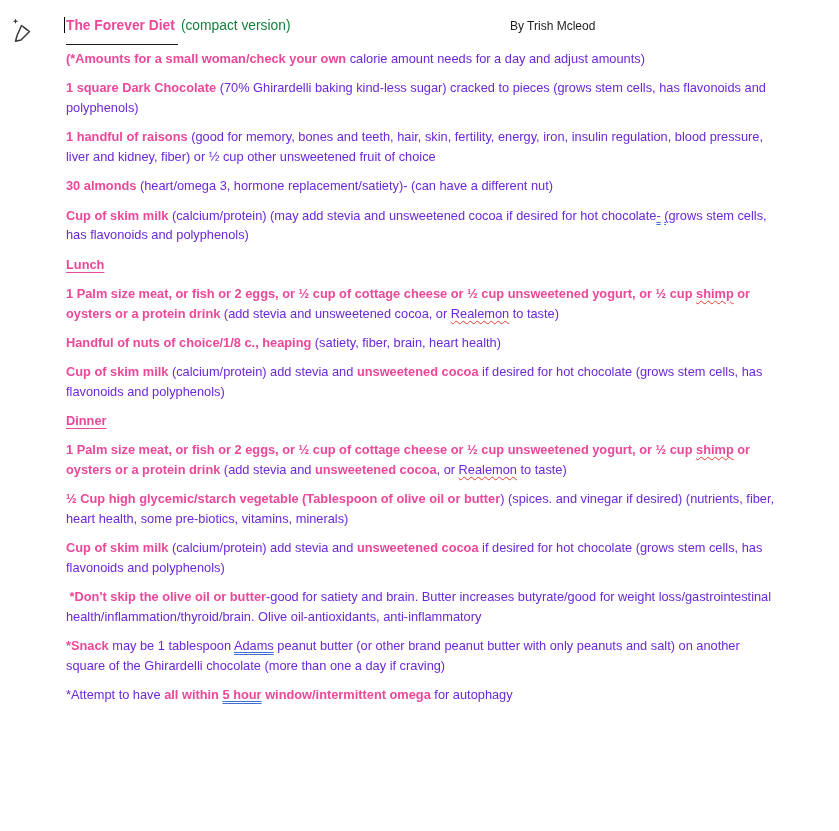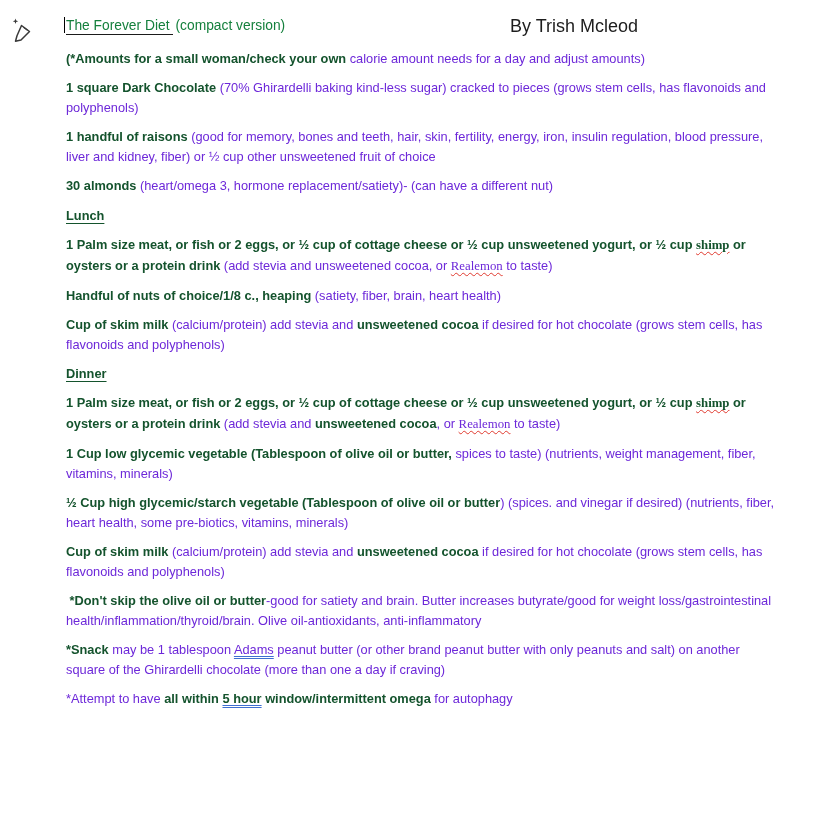--- a/index.html
+++ b/index.html
@@ -35,55 +35,54 @@
   }
   .cursor-bar {
     position: absolute;
     left: -2px;
     top: 1px;
     width: 1px;
     height: 16px;
     background: #000;
   }
   .title-main {
-    font-weight: normal;
-    color: #15803d;
+    font-weight: bold;
+    color: #ec4899;
     border-bottom: 1.6px solid #1b1b1b;
     padding-right: 3px;
-    padding-bottom: 1px;
+    padding-bottom: 11px;
   }
   .title-suffix { color: #15803d; margin-left: 3px; }
   .byline {
     position: absolute;
     left: 444px;
     top: 0;
-    font-size: 18px;
+    font-size: 12px;
     color: #1d1d1d;
   }
   .para {
     margin: 0 0 9.6px 0;
     font-size: 12.8px;
     line-height: 19.7px;
     white-space: pre-wrap;
     color: #3c3c3c;
   }
-  .b { font-weight: bold; color: #14532d; }
+  .b { font-weight: bold; color: #ec4899; }
   .r { font-weight: normal; color: #6d28d9; }
   .u {
     text-decoration-line: underline;
     text-decoration-thickness: 1.3px;
     text-underline-offset: 3px;
   }
   .sq {
     text-decoration-line: underline;
     text-decoration-style: wavy;
     text-decoration-color: #e03a2f;
     text-decoration-thickness: 1px;
     text-underline-offset: 2px;
-    font-family: Liberation Serif, serif;
   }
   .gl {
     text-decoration-line: underline;
     text-decoration-style: double;
     text-decoration-color: #3f6fd1;
     text-decoration-thickness: 1px;
     text-underline-offset: 2px;
   }
 </style>
 </head>
@@ -105,27 +104,27 @@
       <span class="cursor-bar"></span>
       <span class="title-main">The Forever Diet</span><span class="title-suffix">(compact version)</span>
       <span class="byline">By Trish Mcleod</span>
     </div>
 
     <div>
         <p class="para"><span class="b">(*Amounts for a small woman/check your own </span><span class="r">calorie amount needs for a day and adjust amounts)</span></p>
         <p class="para"><span class="b">1 square Dark Chocolate</span><span class="r"> (70% Ghirardelli baking kind-less sugar) cracked to pieces (grows stem cells, has flavonoids and polyphenols)</span></p>
         <p class="para"><span class="b">1 handful of raisons</span><span class="r"> (good for memory, bones and teeth, hair, skin, fertility, energy, iron, insulin regulation, blood pressure, liver and kidney, fiber) or ½ cup other unsweetened fruit of choice</span></p>
         <p class="para"><span class="b">30 almonds</span><span class="r"> (heart/omega 3, hormone replacement/satiety)- (can have a different nut)</span></p>
+        <p class="para"><span class="b">Cup of skim milk</span><span class="r"> (calcium/protein) (may add stevia and unsweetened cocoa if desired for hot chocolate</span><span class="r gl">-</span><span class="r"> </span><span class="r gl">(</span><span class="r">grows stem cells, has flavonoids and polyphenols)</span></p>
         <p class="para"><span class="b u">Lunch</span></p>
         <p class="para"><span class="b">1 Palm size meat, or fish or 2 eggs, or ½ cup of cottage cheese or ½ cup unsweetened yogurt, or ½ cup </span><span class="b sq">shimp</span><span class="b"> or oysters or a protein drink</span><span class="r"> (add stevia and unsweetened cocoa, or </span><span class="r sq">Realemon</span><span class="r"> to taste)</span></p>
         <p class="para"><span class="b">Handful of nuts of choice/1/8 c., heaping</span><span class="r"> (satiety, fiber, brain, heart health)</span></p>
         <p class="para"><span class="b">Cup of skim milk</span><span class="r"> (calcium/protein) add stevia and </span><span class="b">unsweetened cocoa</span><span class="r"> if desired for hot chocolate (grows stem cells, has flavonoids and polyphenols)</span></p>
         <p class="para"><span class="b u">Dinner</span></p>
         <p class="para"><span class="b">1 Palm size meat, or fish or 2 eggs, or ½ cup of cottage cheese or ½ cup unsweetened yogurt, or ½ cup </span><span class="b sq">shimp</span><span class="b"> or oysters or a protein drink</span><span class="r"> (add stevia and </span><span class="b">unsweetened cocoa</span><span class="r">, or </span><span class="r sq">Realemon</span><span class="r"> to taste)</span></p>
-        <p class="para"><span class="b">1 Cup low glycemic vegetable (Tablespoon of olive oil or butter,</span><span class="r"> spices to taste) (nutrients, weight management, fiber, vitamins, minerals)</span></p>
         <p class="para"><span class="b">½ Cup high glycemic/starch vegetable (Tablespoon of olive oil or butter</span><span class="r">) (spices. and vinegar if desired) (nutrients, fiber, heart health, some pre-biotics, vitamins, minerals)</span></p>
         <p class="para"><span class="b">Cup of skim milk</span><span class="r"> (calcium/protein) add stevia and </span><span class="b">unsweetened cocoa</span><span class="r"> if desired for hot chocolate (grows stem cells, has flavonoids and polyphenols)</span></p>
         <p class="para"><span class="b"> *Don't skip the olive oil or butter</span><span class="r">-good for satiety and brain. Butter increases butyrate/good for weight loss/gastrointestinal health/inflammation/thyroid/brain. Olive oil-antioxidants, anti-inflammatory</span></p>
         <p class="para"><span class="b">*Snack</span><span class="r"> may be 1 tablespoon </span><span class="r gl">Adams</span><span class="r"> peanut butter (or other brand peanut butter with only peanuts and salt) on another square of the Ghirardelli chocolate (more than one a day if craving)</span></p>
         <p class="para"><span class="r">*Attempt to have </span><span class="b">all within </span><span class="b gl">5 hour</span><span class="b"> window/intermittent omega</span><span class="r"> for autophagy</span></p>
       </div>
 
   </div>
 </div>
 

